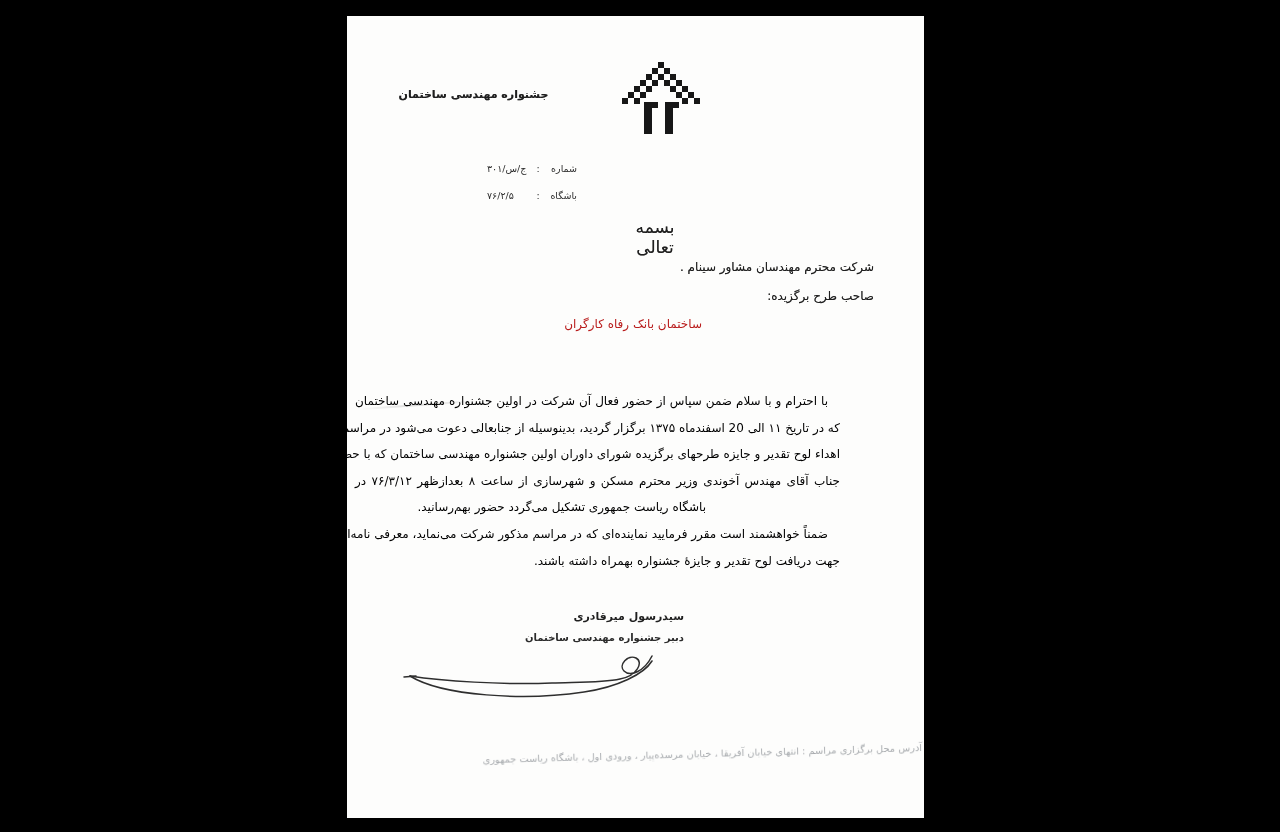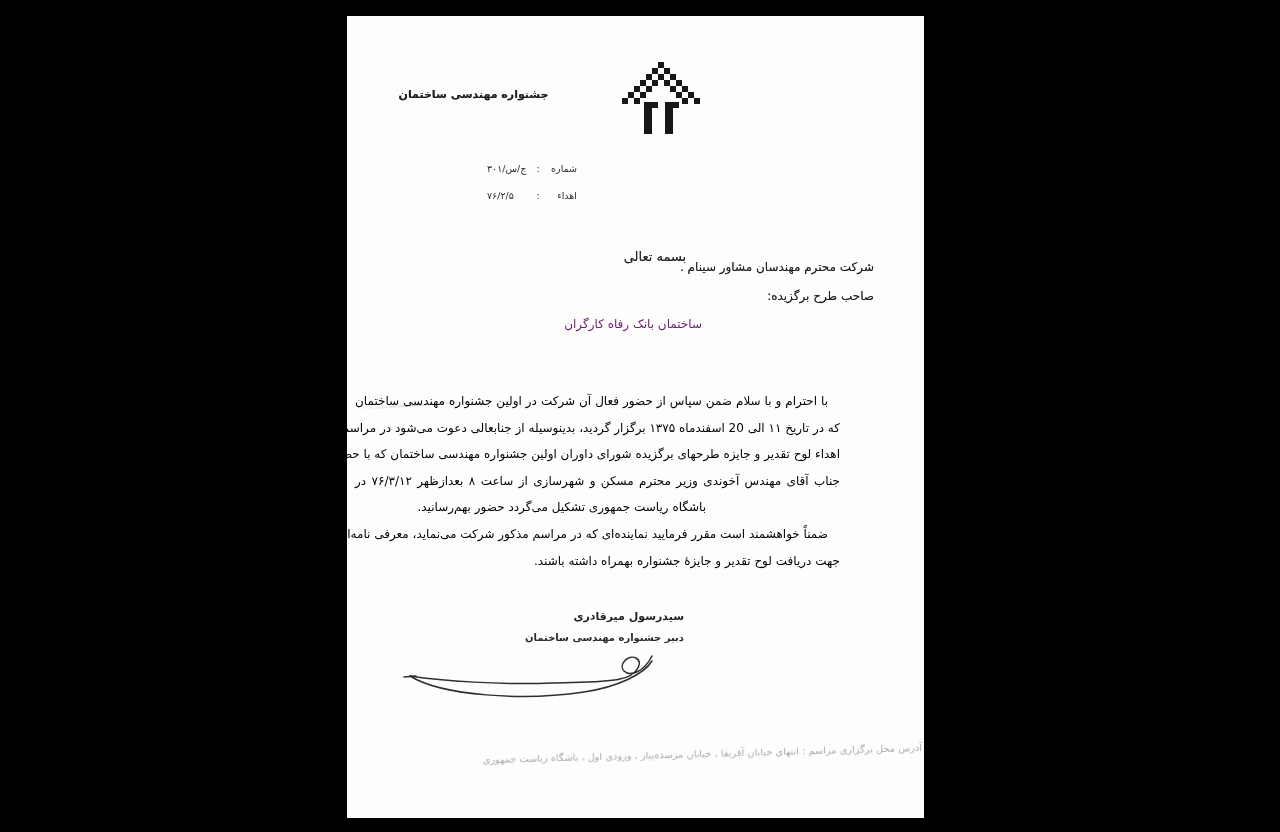--- a/index.html
+++ b/index.html
@@ -26,27 +26,27 @@
 
   
   .ref-block { position:absolute; right:347px; top:139px; width:90px; font-size:9.5px; color:#2d2d2d; }
   .ref-row { display:flex; direction:rtl; justify-content:space-between; align-items:center; height:27px; filter:blur(.2px); }
   .ref-label { width:34px; text-align:right; }
   .ref-sep { width:10px; text-align:center; }
   .ref-value { flex:1; text-align:left; direction:ltr; unicode-bidi:bidi-override; }
 
   .besmele {
     position:absolute; left:268px; top:201px; width:80px;
-    direction:rtl; text-align:center; font-size:13px; filter:blur(.2px);margin-top:32px;
+    direction:rtl; text-align:center; font-size:17px; filter:blur(.2px);
   }
 
   
   .recipient { position:absolute; right:50px; top:237px; width:400px; direction:rtl; text-align:right; font-size:12px; line-height:28.5px; }
   .recipient .r1, .recipient .r2 { font-weight:normal; }
-  .recipient .r3 { padding-left:0; margin-left:0; margin-right:172px; font-weight:normal; color:#701a75; filter:blur(.25px); }
+  .recipient .r3 { padding-left:0; margin-left:0; margin-right:172px; font-weight:normal; color:#b91c1c; filter:blur(.25px); }
 
   
   .body-par { position:absolute; left:8px; right:84px; top:372px; direction:rtl; font-size:12px; line-height:26.6px; color:#000000; }
   .body-line { text-align:justify; text-align-last:justify; white-space:nowrap; filter:blur(.15px); }
   .body-line.indent { padding-right:12px; }
   .body-line.end { text-align:right; text-align-last:right; }
   .body-line.short-left { padding-left:0; padding-right:134px; }
 
   
   .sig-block { position:absolute; right:240px; top:594px; width:260px; direction:rtl; text-align:right; }
@@ -113,21 +113,21 @@
     </svg>
   </div>
 
   <div class="ref-block">
     <div class="ref-row">
       <span class="ref-label">شماره</span>
       <span class="ref-sep">:</span>
       <span class="ref-value">۳۰۱/س/ج</span>
     </div>
     <div class="ref-row">
-      <span class="ref-label">اهداء</span>
+      <span class="ref-label">باشگاه</span>
       <span class="ref-sep">:</span>
       <span class="ref-value">۷۶/۲/۵</span>
     </div>
   </div>
 
   <div class="besmele ink">بسمه تعالی</div>
 
   <div class="recipient">
     <div class="r1 ink">شرکت محترم مهندسان مشاور سینام .</div>
     <div class="r2 ink">صاحب طرح برگزیده:</div>

